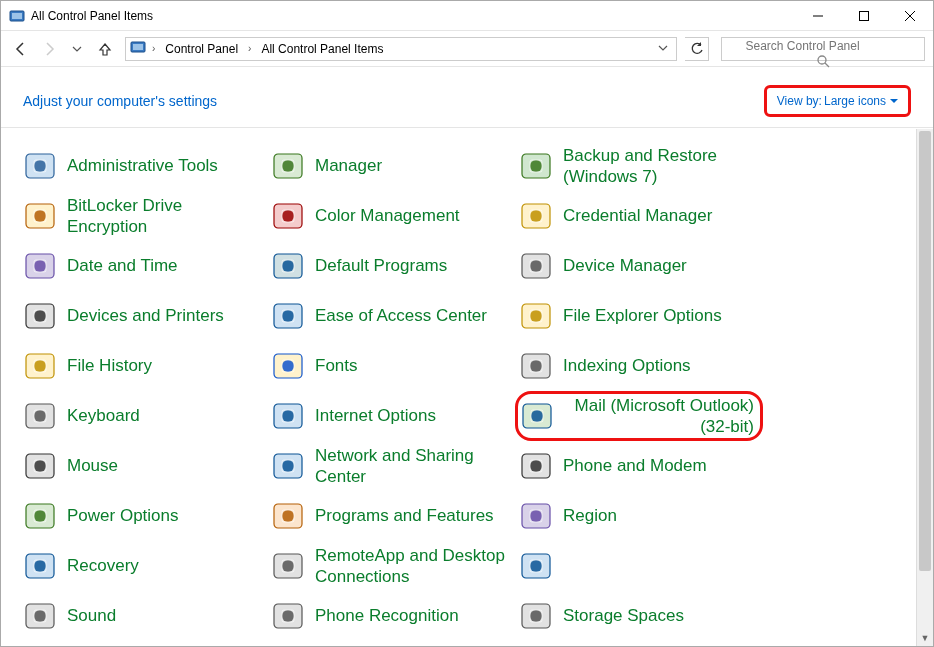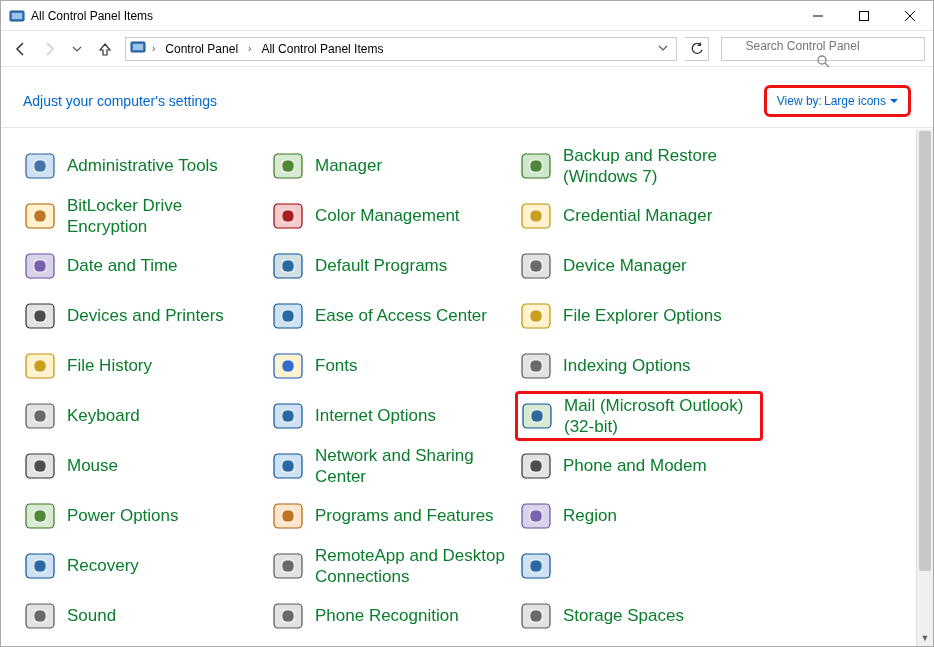--- a/index.html
+++ b/index.html
@@ -127,22 +127,23 @@
     width:34px; height:34px; flex:0 0 34px;
     display:flex; align-items:center; justify-content:center;
   }
   .item .label {
     color: #0a7d2c;
     font-size: 17px;
     line-height: 1.25;
   }
   .highlight {
     border: 3px solid #e11;
-    border-radius: 4px;
+    border-radius: 16px;
     padding: 2px 6px 2px 2px;
+    text-align: right;
   }
   
   .scrollbar {
     position:absolute; top:128px; right:0; bottom:0; width:17px;
     background:#f0f0f0; border-left:1px solid #ddd;
   }
   .scrollbar .thumb {
     position:absolute; left:2px; right:2px; top:2px; height:440px;
     background:#c8c8c8; border-radius:2px;
   }

